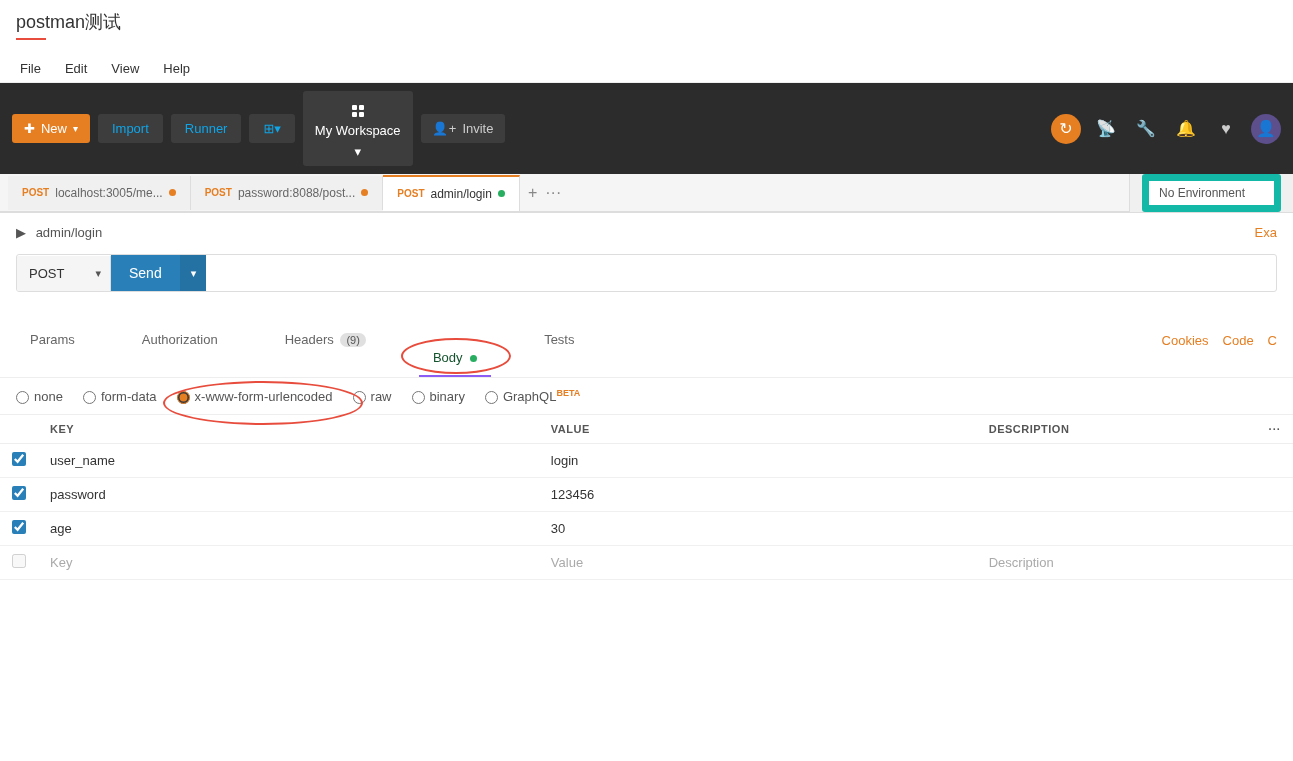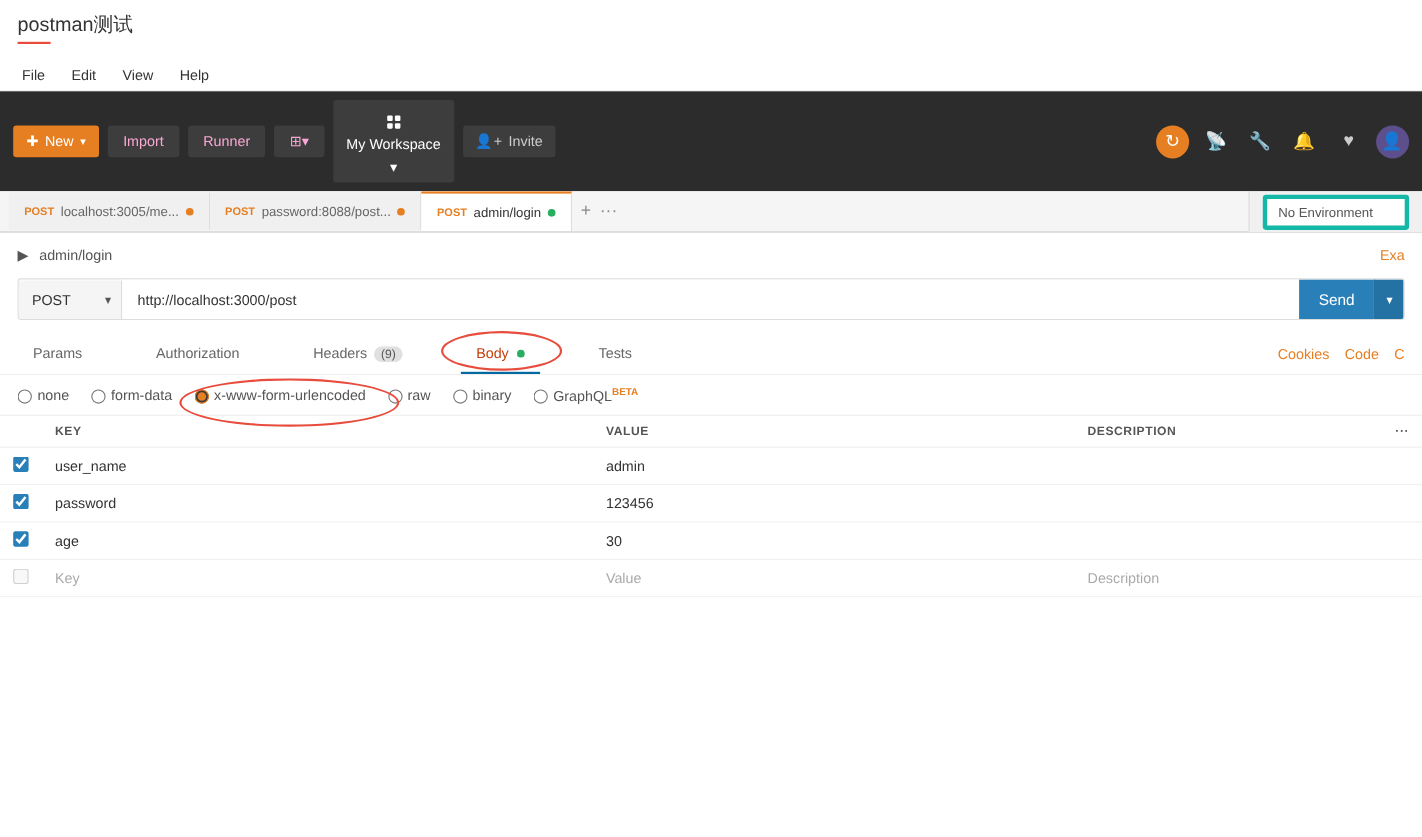--- a/index.html
+++ b/index.html
@@ -10,60 +10,60 @@
     .page-title-underline { width: 30px; height: 2px; background: #e74c3c; margin-left: 16px; }
 
     
     .menu-bar { display: flex; align-items: center; padding: 4px 16px; gap: 16px; background: #fff; border-bottom: 1px solid #eee; margin-top: 15px; }
     .menu-item { font-size: 13px; color: #333; cursor: pointer; padding: 2px 4px; }
 
     
     .toolbar { background: #2c2c2c; display: flex; align-items: center; padding: 8px 12px; gap: 8px; }
     .btn-new { background: #e67e22; color: #fff; border: none; border-radius: 3px; padding: 7px 12px; font-size: 13px; cursor: pointer; display: flex; align-items: center; gap: 6px; font-weight: 500; }
     .btn-new .chevron { font-size: 10px; }
-    .btn-toolbar { background: #3d3d3d; color: #f9a8d4; border: none; border-radius: 3px; padding: 7px 14px; font-size: 13px; cursor: pointer; }
+    .btn-toolbar { background: #3d3d3d; color: #0ea5e9; border: none; border-radius: 3px; padding: 7px 14px; font-size: 13px; cursor: pointer; }
     .workspace-btn { background: #3d3d3d; color: #fff; border: none; border-radius: 3px; padding: 7px 12px; font-size: 13px; cursor: pointer; display: flex; align-items: center; gap: 6px; flex-direction: column; }
     .workspace-icon { display: inline-grid; grid-template-columns: 1fr 1fr; gap: 2px; width: 12px; height: 12px; }
     .workspace-icon span { background: #fff; display: block; width: 5px; height: 5px; border-radius: 1px; }
     .invite-btn { background: #3d3d3d; color: #ccc; border: none; border-radius: 3px; padding: 7px 12px; font-size: 13px; cursor: pointer; display: flex; align-items: center; gap: 6px; }
     .toolbar-right { margin-left: auto; display: flex; align-items: center; gap: 10px; }
     .toolbar-icon { color: #ccc; font-size: 16px; cursor: pointer; width: 30px; height: 30px; display: flex; align-items: center; justify-content: center; border-radius: 50%; }
     .toolbar-icon.sync { background: #e67e22; color: #fff; border-radius: 50%; }
     .toolbar-icon.avatar { background: #5d4e8c; border-radius: 50%; }
 
     
     .tabs-area { background: #f5f5f5; border-bottom: 1px solid #ddd; display: flex; align-items: center; padding: 0 8px; }
     .tab { display: flex; align-items: center; gap: 6px; padding: 10px 14px; font-size: 12px; cursor: pointer; border-right: 1px solid #ddd; background: #f0f0f0; color: #666; position: relative; white-space: nowrap; }
     .tab.active { background: #fff; border-top: 2px solid #e67e22; color: #333; }
     .tab .method-badge { font-weight: 700; font-size: 10px; }
     .method-post { color: #e67e22; }
     .tab-dot { width: 7px; height: 7px; border-radius: 50%; }
     .dot-orange { background: #e67e22; }
     .dot-green { background: #27ae60; }
     .tab-actions { display: flex; align-items: center; gap: 8px; margin-left: 8px; color: #666; }
-    .env-select { padding: 5px 28px 5px 10px; border: 4px solid #14b8a6; border-radius: 3px; font-size: 12px; color: #555; background: #fff; appearance: none; cursor: pointer; }
+    .env-select { padding: 5px 28px 5px 10px; border: 7px solid #14b8a6; border-radius: 3px; font-size: 12px; color: #555; background: #fff; appearance: none; cursor: pointer; }
 
     
     .request-section { padding: 12px 16px; background: #fff; }
     .breadcrumb-row { display: flex; align-items: center; justify-content: space-between; margin-bottom: 14px; font-size: 13px; color: #555; }
     .breadcrumb-row .arrow { margin-right: 6px; color: #555; }
     .example-link { color: #e67e22; font-size: 13px; }
 
     .request-bar { display: flex; gap: 0; border: 1px solid #ddd; border-radius: 3px; overflow: hidden; }
     .method-select { padding: 10px 30px 10px 12px; border: none; border-right: 1px solid #ddd; background: #f5f5f5; font-size: 13px; font-weight: 500; color: #333; appearance: none; cursor: pointer; min-width: 90px; }
     .method-select-wrapper { position: relative; display: flex; align-items: center; }
     .method-select-wrapper::after { content: '▾'; position: absolute; right: 10px; color: #555; font-size: 11px; pointer-events: none; }
     .url-input { flex: 1; padding: 10px 14px; border: none; font-size: 13px; color: #333; outline: none; }
     .send-btn-main { padding: 10px 18px; background: #2980b9; border: none; color: #fff; font-size: 14px; font-weight: 500; cursor: pointer; }
     .send-btn-chevron { background: #2471a3; border: none; border-left: 1px solid #2471a3; color: #fff; padding: 10px 10px; cursor: pointer; font-size: 11px; }
 
     
     .req-tabs { display: flex; align-items: center; border-bottom: 1px solid #eee; padding: 0 16px; gap: 39px; }
     .req-tab { padding: 10px 14px; font-size: 13px; color: #666; cursor: pointer; border-bottom: 2px solid transparent; }
-    .req-tab.active { color: #c2410c; border-bottom: 2px solid #0369a1; }
+    .req-tab.active { color: #14532d; border-bottom: 2px solid #8b5cf6; margin-top: 36px; }
     .req-tab .tab-badge { background: #e0e0e0; border-radius: 9px; padding: 1px 6px; font-size: 11px; color: #555; margin-left: 3px; }
     .req-tab-dot { width: 7px; height: 7px; border-radius: 50%; background: #27ae60; display: inline-block; margin-left: 4px; }
     .req-tabs-right { margin-left: auto; display: flex; gap: 14px; }
     .req-tabs-right span { color: #e67e22; cursor: pointer; font-size: 13px; }
 
     
     .body-type-row { display: flex; align-items: center; gap: 20px; padding: 10px 16px; border-bottom: 1px solid #eee; flex-wrap: wrap; }
     .radio-option { display: flex; align-items: flex-end; gap: 5px; cursor: pointer; font-size: 13px; color: #555; }
     .radio-option input[type="radio"] { accent-color: #e67e22; }
     .beta-badge { font-size: 9px; color: #e67e22; font-weight: 700; vertical-align: super; }
@@ -199,21 +199,20 @@
   <div class="request-bar">
     <div class="method-select-wrapper">
       <select class="method-select">
         <option>POST</option>
         <option>GET</option>
         <option>PUT</option>
         <option>DELETE</option>
         <option>PATCH</option>
       </select>
     </div>
-    <input class="url-input" type="text" value="http://localhost:3000/post" style="">
     <button class="send-btn-main">Send</button>
     <button class="send-btn-chevron">▾</button>
   </div>
 </div>
 
 <div class="req-tabs annotatable" style="position:relative;">
   <div class="req-tab">Params</div>
   <div class="req-tab">Authorization</div>
   <div class="req-tab">Headers <span class="tab-badge">(9)</span></div>
   <div class="req-tab active" style="position:relative;">
@@ -268,21 +267,21 @@
         <th class="col-actions">···</th>
       </tr>
     </thead>
     <tbody>
 
       <tr>
         <td>
           <input type="checkbox" checked="" class="row-checkbox" style="">
         </td>
         <td>user_name</td>
-        <td>admin</td>
+        <td>login</td>
         <td></td>
         <td></td>
       </tr>
 
       <tr>
         <td>
           <input type="checkbox" checked="" class="row-checkbox" style="">
         </td>
         <td>password</td>
         <td>123456</td>

